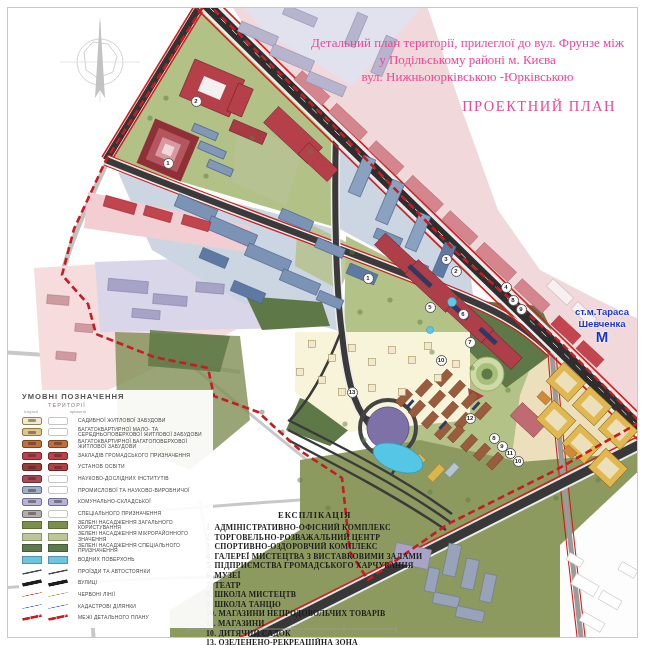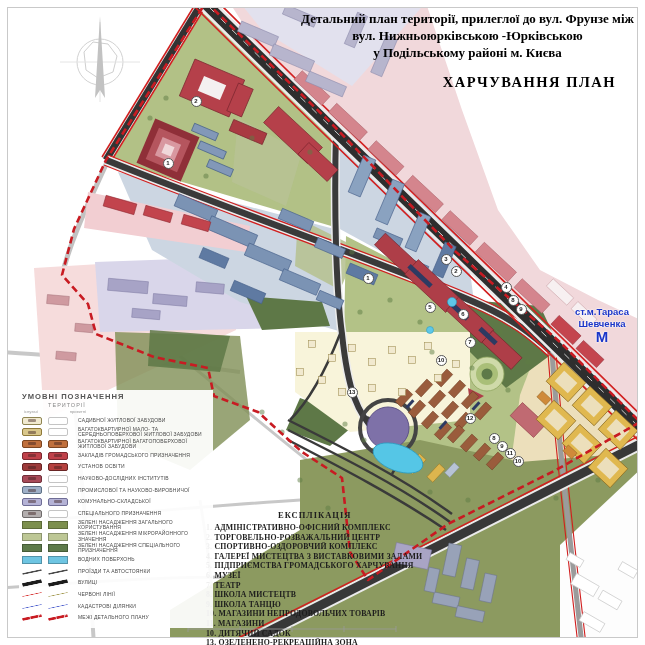--- a/index.html
+++ b/index.html
@@ -2,22 +2,22 @@
 <html><head>
 <meta charset="utf-8">
 <style>
   html,body{margin:0;padding:0;background:#fff;}
   .page{position:relative;width:645px;height:645px;background:#fff;overflow:hidden;
         font-family:"Liberation Sans","DejaVu Sans",sans-serif;}
   .page svg{position:absolute;left:0;top:0;}
   .frame{position:absolute;left:7px;top:7px;right:7px;bottom:7px;border:1px solid #c9c9c9;pointer-events:none;z-index:30;}
 
   
-  .title-block{position:absolute;left:295px;top:10px;width:345px;text-align:center;z-index:10;
-               font-family:"Liberation Serif","DejaVu Serif",serif;font-weight:bold;color:#000000;}
+  .title-block{position:absolute;left:295px;top:34px;width:345px;text-align:center;z-index:10;
+               font-family:"Liberation Serif","DejaVu Serif",serif;font-weight:normal;color:#ec4899;}
   .title-block .tl{font-size:13px;line-height:17px;}
   .plan-label{margin-top:13px;text-align:right;padding-right:24px;font-size:14.5px;letter-spacing:1.5px;}
 
   
   .metro{position:absolute;left:556px;top:306px;width:92px;text-align:center;z-index:12;
          color:#1a35c8;font-weight:bold;font-size:9.5px;line-height:11.5px;
          text-shadow:0 0 2px #fff,0 0 2px #fff;}
   .metro .m-sym{font-size:15px;margin-top:2px;}
 
   
@@ -402,23 +402,23 @@
       <div class="mk" style="left: 464.5px; top: 412.5px;">12</div>
       <div class="mk" style="left: 488.5px; top: 432.5px;">8</div>
       <div class="mk" style="left: 496.5px; top: 440.5px;">9</div>
       <div class="mk" style="left: 504.5px; top: 447.5px;">11</div>
       <div class="mk" style="left: 512.5px; top: 455.5px;">10</div>
       <div class="mk" style="left: 346.5px; top: 386.5px;">13</div>
     </div>
 
   <div class="title-block">
     <div class="tl">Детальний план території, прилеглої до вул. Фрунзе між</div>
+    <div class="tl">у Подільському районі м. Києва</div>
     <div class="tl">вул. Нижньоюрківською -Юрківською</div>
-    <div class="tl">у Подільському районі м. Києва</div>
-    <div class="plan-label">ХАРЧУВАННЯ ПЛАН</div>
+    <div class="plan-label">ПРОЕКТНИЙ ПЛАН</div>
   </div>
 
   <div class="metro">
     <div>ст.м.Тараса</div>
     <div>Шевченка</div>
     <div class="m-sym">М</div>
   </div>
 
   <div class="legend">
     <div class="legend-title">УМОВНІ ПОЗНАЧЕННЯ</div>

